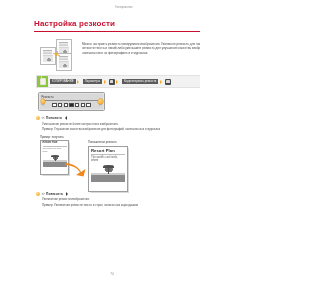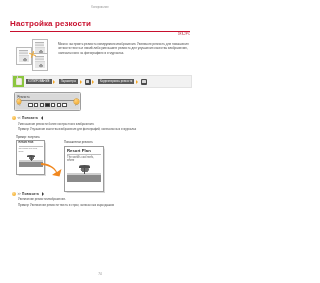--- a/index.html
+++ b/index.html
@@ -5,21 +5,21 @@
 <style>
   html,body{margin:0;padding:0;}
   body{
     width:200px;height:283px;
     background:#ffffff;
     font-family:"Liberation Sans","DejaVu Sans",sans-serif;
     color:#3c3c3c;
     overflow:hidden;
     position:relative;
   }
-  .page{position:relative;width:200px;height:283px;overflow:hidden;}
+  .page{position:relative;width:200px;height:283px;overflow:hidden;padding-left:24px;}
 
   
   .runhead{
     text-align:center;
     font-size:2.6px;
     color:#8d8d8d;
     letter-spacing:.15px;
     padding-top:6px;
     height:6px;
   }

